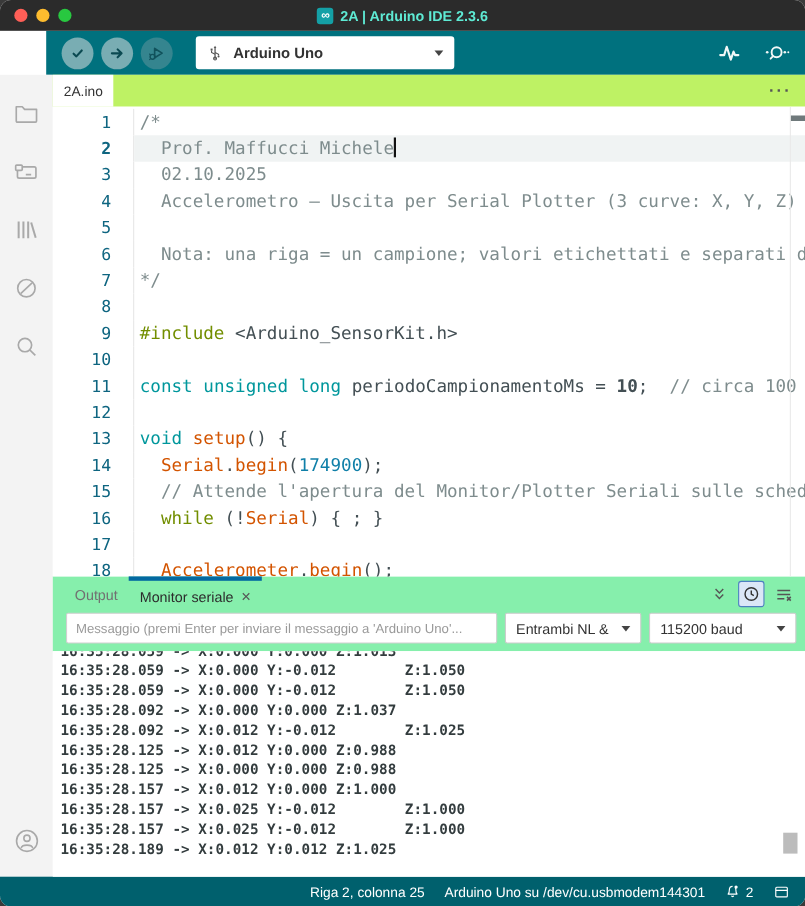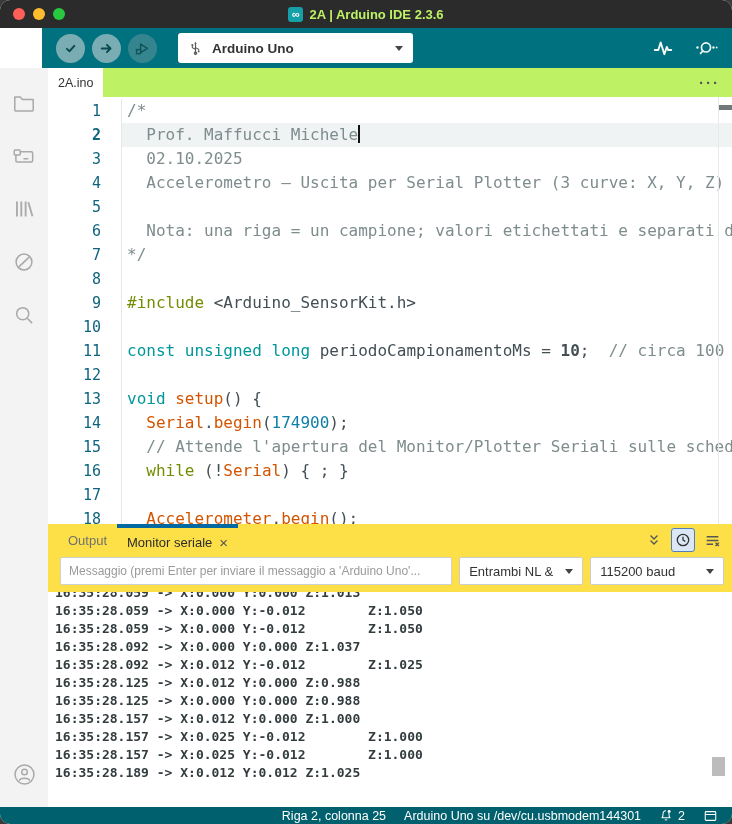--- a/index.html
+++ b/index.html
@@ -8,21 +8,21 @@
             border-radius:10px; overflow:hidden; background:#fff; }
 
   
   .titlebar { height:28px; background:#2b2b2b; position:relative; display:flex;
               align-items:center; justify-content:center; flex:none; }
   .traffic { position:absolute; left:13px; top:8px; display:flex; gap:8px; }
   .traffic span { width:12px; height:12px; border-radius:50%; display:block; }
   .apptitle { display:flex; align-items:center; gap:6px; }
   .appicon { width:15px; height:15px; border-radius:3px; background:#14a0a6; color:#fff;
              font-size:11px; font-weight:bold; display:flex; align-items:center; justify-content:center; }
-  .apptitle b { color:#bef264; font-size:13px; font-weight:bold; }
+  .apptitle b { color:#5eead4; font-size:13px; font-weight:bold; }
 
   
   .toolbar { height:40px; background:#00717e; display:flex; align-items:center;
              padding:0 14px; gap:7px; flex:none;margin-left:42px; }
   .tbtn { width:29px; height:29px; border-radius:50%; background:#79adb3; display:flex;
           align-items:center; justify-content:center; flex:none; cursor:pointer; }
   .tbtn.dim { background:#35858f; }
   .boardsel { margin-left:14px; width:235px; height:30px; background:#fff; border-radius:3px;
               display:flex; align-items:center; padding:0 10px; gap:9px; }
   .boardsel .blabel { font-size:13.5px; font-weight:bold; color:#333; flex:1; }
@@ -61,21 +61,21 @@
   .t-fn      { color:#d35400; }
   .t-num     { color:#0f7fa8; }
   .t-numb    { color:#434f54; font-weight:bold; }
   .t-plain   { color:#434f54; }
   .caret { display:inline-block; width:2px; height:18px; background:#111; vertical-align:-3px; }
   .ed-sb-track { position:absolute; right:13px; top:0; bottom:0; width:1px; background:#e9e9e9; }
   .ed-sb-marker { position:absolute; right:0; top:8px; width:13px; height:5px; background:#6f797b; }
 
   
   .panel { height:273px; display:flex; flex-direction:column; flex:none; }
-  .panel-head { background:#fde047; flex:none; }
+  .panel-head { background:#86efac; flex:none; }
   .ptabs { height:32px; display:flex; align-items:stretch; padding-left:10px; position:relative; }
   .ptab { display:flex; align-items:center; gap:7px; padding:0 10px; font-size:13px;
           color:#717171; cursor:pointer; }
   .ptab.active { color:#2c2c2c; border-top:4px solid #0369a1; }
   .ptab .closex { color:#555; font-size:15px; line-height:1; cursor:pointer; }
   .ptab-actions { position:absolute; right:8px; top:4px; display:flex; gap:5px; align-items:center; }
   .pt-icon { width:24px; height:24px; display:flex; align-items:center; justify-content:center;
              border-radius:3px; cursor:pointer; }
   .pt-icon.active { background:#dbe7f7; border:1px solid #4d7fc0; }
   .pinput-row { height:36px; display:flex; align-items:center; padding:0 8px 6px 12px; gap:7px; }
@@ -86,21 +86,21 @@
           align-items:center; padding:0 9px; gap:8px; font-size:13px; color:#333; cursor:pointer; }
   .psel.w1 { width:124px; } .psel.w2 { width:135px; }
   .psel .sel-label { flex:1; white-space:nowrap; overflow:hidden; }
   .serial { flex:1; background:#fff; overflow:hidden; padding-left:7px; position:relative;
             font-family:"DejaVu Sans Mono", monospace; font-size:13px; color:#333c3e;font-weight:bold; }
   .serial-inner { margin-top:-8px; }
   .sl { height:18px; line-height:18px; white-space:pre; }
   .serial-thumb { position:absolute; right:7px; top:165px; width:13px; height:19px; background:#bcbcbc; }
 
   
-  .statusbar { height:17px; background:#00606d; display:flex; align-items:center; justify-content:flex-end;
+  .statusbar { height:27px; background:#00606d; display:flex; align-items:center; justify-content:flex-end;
                gap:18px; padding-right:14px; flex:none; color:#fff; font-size:12.5px; }
   .st-item { display:flex; align-items:center; gap:5px; cursor:pointer; white-space:nowrap; }
   svg { display:block; }
 </style>
 </head>
 <body>
 
 <div class="window">
 
   <div class="titlebar">

